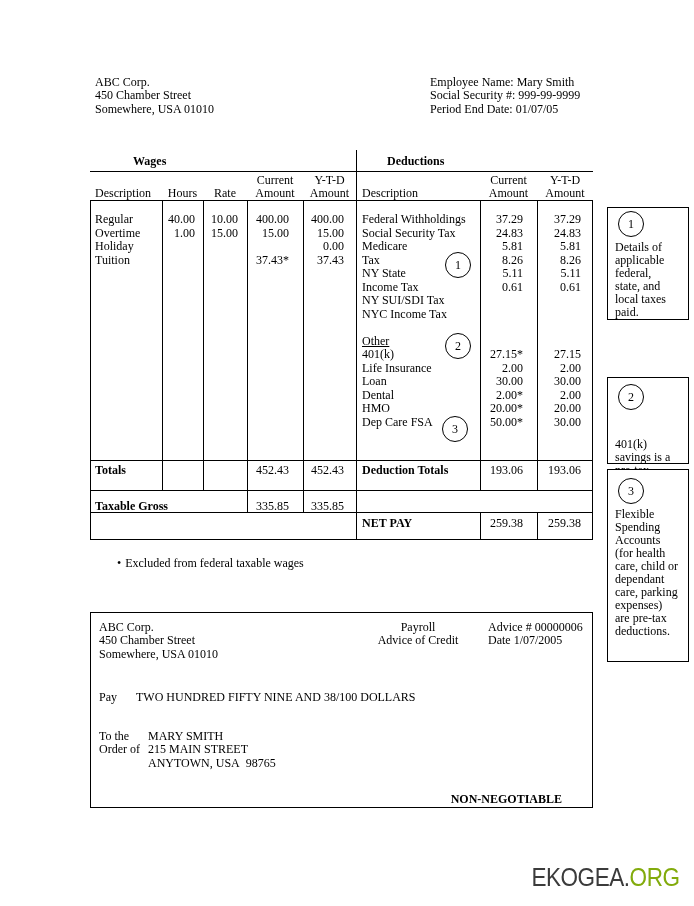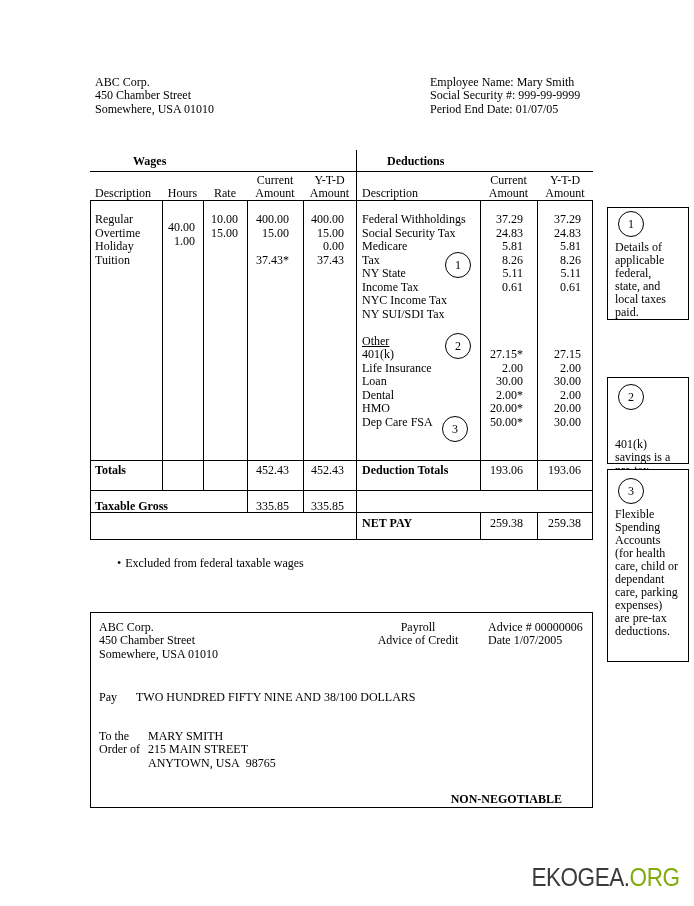--- a/index.html
+++ b/index.html
@@ -8,21 +8,21 @@
   .abs{position:absolute;}
   .b{font-weight:bold;}
   .lines div{line-height:13.4px;white-space:pre;}
   
   .ln{position:absolute;height:1px;background:#000;}
   .vln{position:absolute;width:1px;background:#000;}
   
   .stub{position:absolute;left:90px;top:151px;width:503px;height:389px;}
   .frow{display:flex;position:absolute;left:0;width:503px;box-sizing:border-box;}
   .cell{box-sizing:border-box;flex:0 0 auto;}
-  .w1{width:72px;padding-left:5px;} .w2{width:41px;margin-top:8px;} .w3{width:44px;}
+  .w1{width:72px;padding-left:5px;} .w2{width:41px;} .w3{width:44px;}
   .w4{width:56px;} .w5{width:53px;}
   .d1{width:124px;padding-left:6px;} .d2{width:57px;} .d3{width:56px;}
   .num{text-align:right;}
   .w2.num{padding-right:8px;} .w3.num{padding-right:9px;padding-left:8px;}
   .w4.num{padding-right:14px;} .w5.num{padding-right:12px;}
   .d2.num{padding-right:14px;} .d3.num{padding-right:12px;}
   .hrowc{top:22px;height:26px;align-items:flex-end;line-height:12.3px;}
   .hc{text-align:center;padding:0 !important;}
   .hc span{display:block;}
   .body-lines{position:absolute;top:49px;padding-top:13px;}
@@ -143,26 +143,26 @@
         <span class="cell d1">NY State</span>
         <span class="cell d2 num">5.11</span>
         <span class="cell d3 num">5.11</span>
       </div>
       <div class="lrow">
         <span class="cell d1">Income Tax</span>
         <span class="cell d2 num">0.61</span>
         <span class="cell d3 num">0.61</span>
       </div>
       <div class="lrow">
-        <span class="cell d1">NYC Income Tax</span>
+        <span class="cell d1">NY SUI/SDI Tax</span>
         <span class="cell d2 num"></span>
         <span class="cell d3 num"></span>
       </div>
       <div class="lrow">
-        <span class="cell d1">NY SUI/SDI Tax</span>
+        <span class="cell d1">NYC Income Tax</span>
         <span class="cell d2 num"></span>
         <span class="cell d3 num"></span>
       </div>
       <div class="lrow">
         <span class="cell d1"></span>
         <span class="cell d2 num"></span>
         <span class="cell d3 num"></span>
       </div>
       <div class="lrow">
         <span class="cell d1"><span class="u">Other</span></span>

